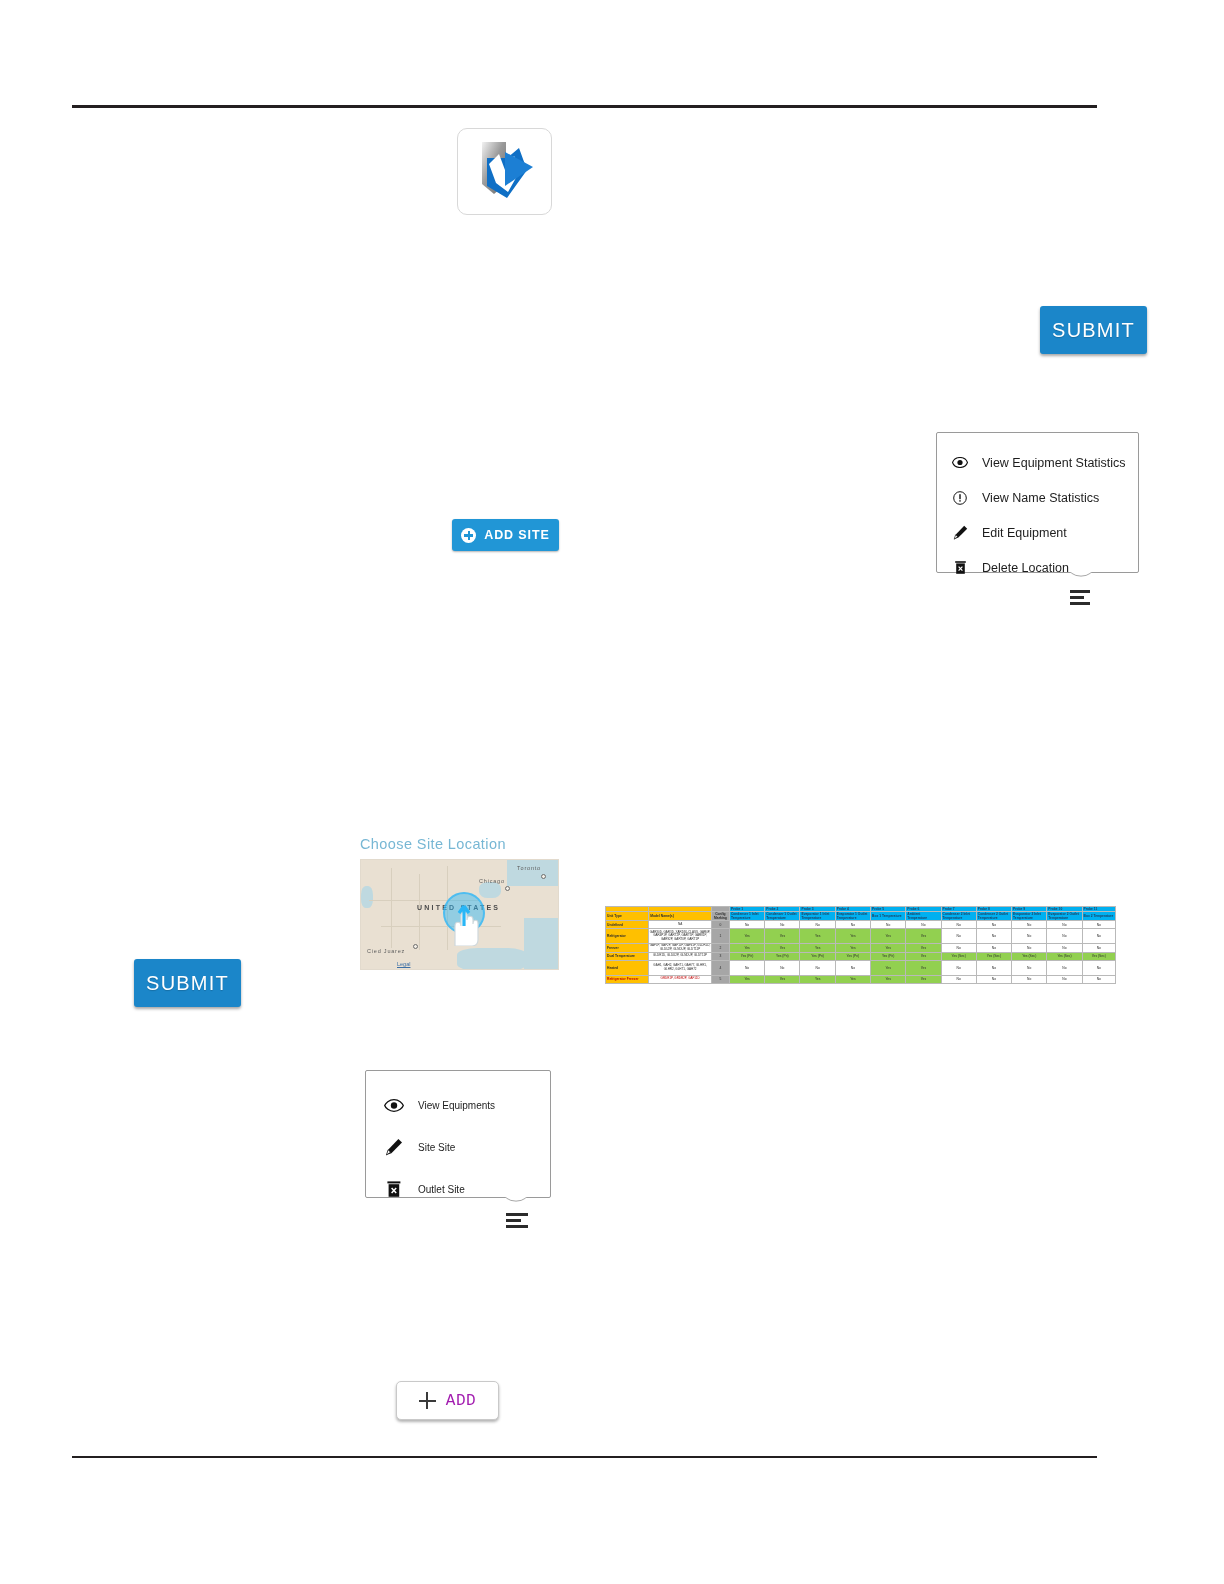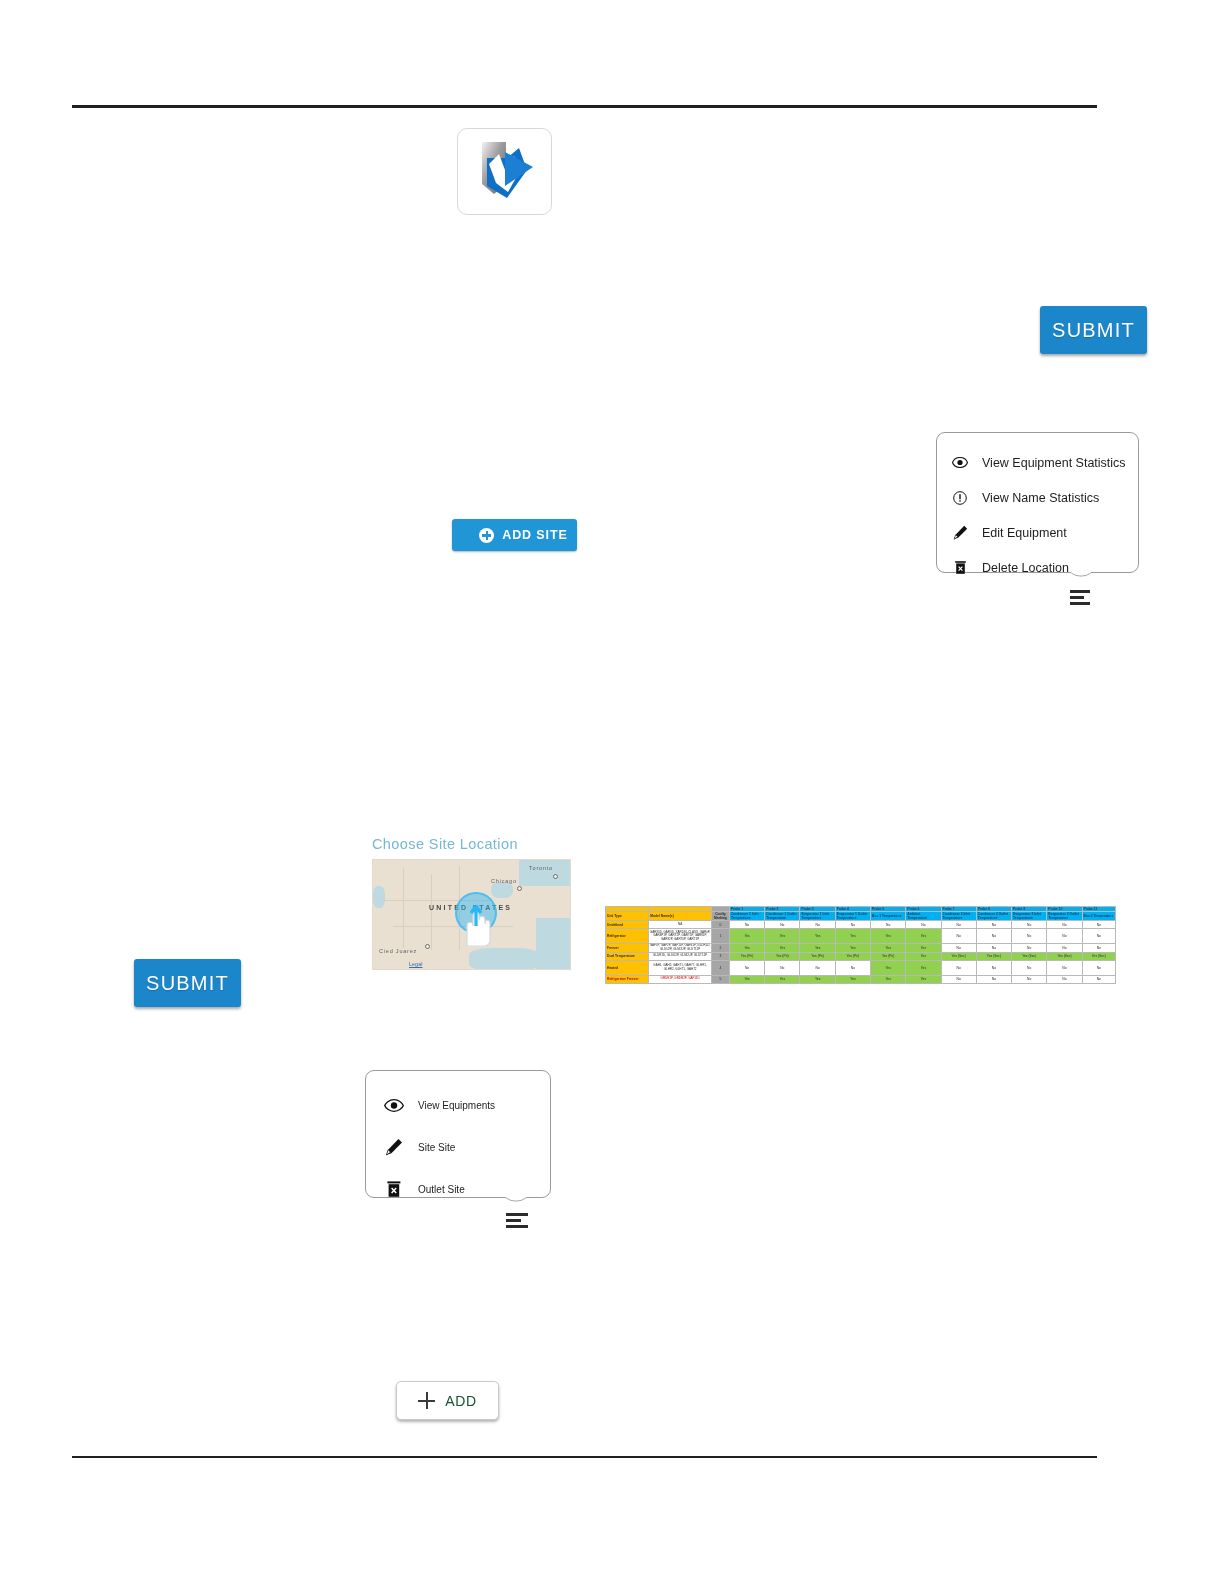--- a/index.html
+++ b/index.html
@@ -65,21 +65,20 @@
     position: absolute;
     left: 452px; top: 519px;
     width: 107px; height: 32px;
     background: #2196d6;
     border-radius: 3px;
     display: flex;
     align-items: center;
     justify-content: center;
     gap: 8px;
     box-shadow: 0 1px 2px rgba(0,0,0,0.3);
-    padding-left: 18px;
   }
   .btn-add-site .label {
     color: #ffffff;
     font-size: 12.5px;
     font-weight: bold;
     letter-spacing: 0.9px;
   }
   .plus-circle {
     width: 15px; height: 15px;
     border-radius: 50%;
@@ -116,31 +115,32 @@
   }
   .btn-add-outline .plus-glyph::before,
   .btn-add-outline .plus-glyph::after {
     content: "";
     position: absolute;
     background: #3a3a3a;
   }
   .btn-add-outline .plus-glyph::before { left:0; top:7.5px; width:17px; height:2px; }
   .btn-add-outline .plus-glyph::after { top:0; left:7.5px; height:17px; width:2px; }
   .btn-add-outline .label {
-    font-size: 14px;
-    color: #14532d;
+    font-size: 16px;
+    color: #a21caf;
     letter-spacing: 0.6px;
+    font-family: Liberation Mono, monospace;
   }
 
   
   .callout {
     position: absolute;
     background: #ffffff;
     border: 1px solid #9a9a9a;
-    border-radius: 9px;
+    border-radius: 2px;
     box-sizing: border-box;
   }
   .callout .menu-item {
     display: flex;
     align-items: center;
     gap: 13px;
   }
   .callout .menu-label {
     color: #1d1d1d;
     white-space: nowrap;
@@ -197,21 +197,21 @@
   }
   .menu-handle i {
     display: block;
     height: 3px;
     background: #2b2b2b;
   }
 
   
   .map-card {
     position: absolute;
-    left: 372px; top: 836px;
+    left: 360px; top: 836px;
     width: 205px;
   }
   .map-card .map-title {
     font-size: 14.5px;
     color: #77b7d4;
     letter-spacing: 0.4px;
     margin-bottom: 7px;
   }
   .map-canvas {
     position: relative;

